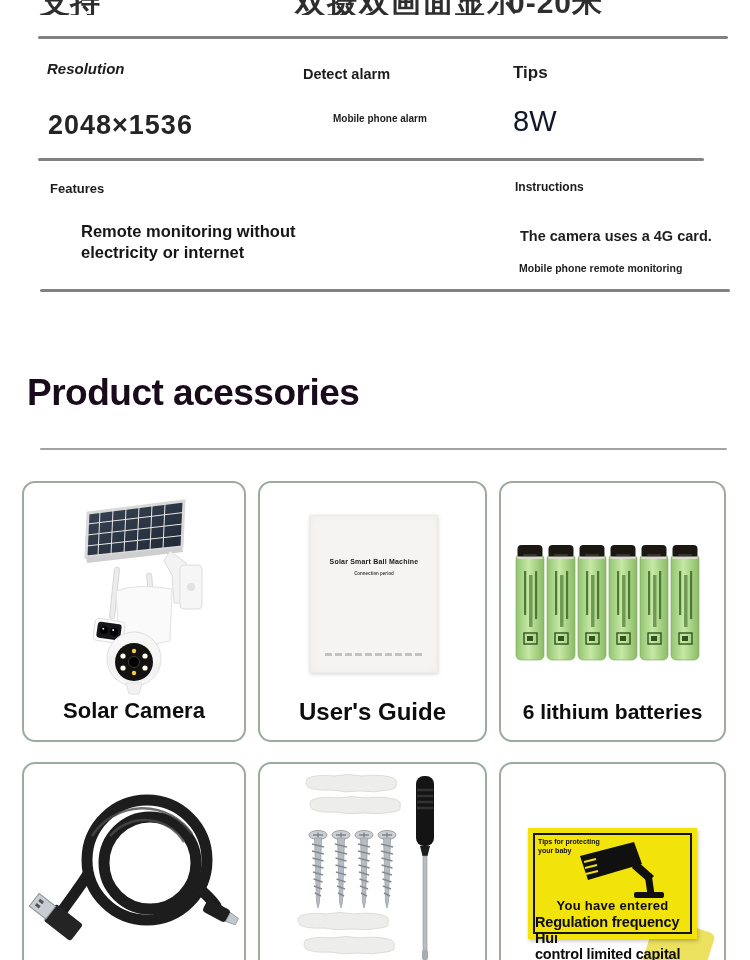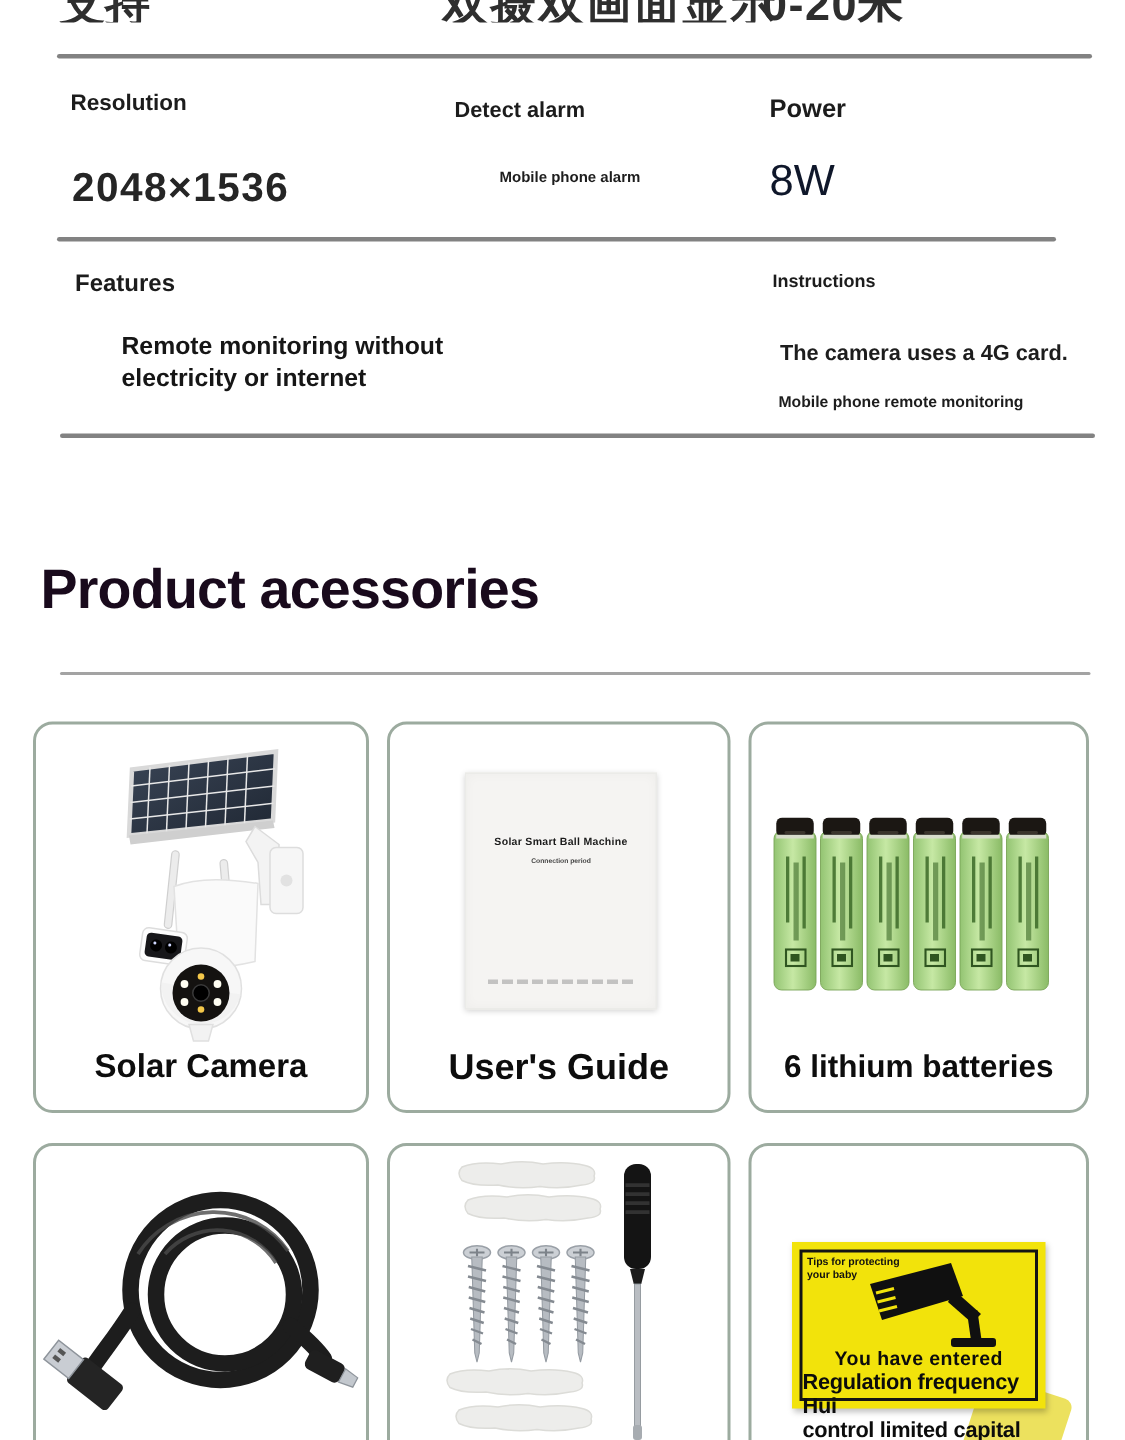--- a/index.html
+++ b/index.html
@@ -15,27 +15,27 @@
   .tc-right { left:508px; letter-spacing:1px; }
 
   .rule { position:absolute; background:#828282; border-radius:2px; }
   #rule1 { top:36px; left:38px; width:690px; height:3px; }
   #rule2 { top:158px; left:38px; width:666px; height:3px; }
   #rule3 { top:289px; left:40px; width:690px; height:3px; }
   #rule4 { top:448px; left:40px; width:687px; height:2px; background:#a3a3a3; }
 
   .abs { position:absolute; white-space:nowrap; }
   .spec-label { font-weight:bold; color:#1c1c1c; }
-  #res-label   { left:47px;  top:60px;  font-size:15px; }
+  #res-label   { left:47px;  top:60px;  font-size:15px;font-style:italic; }
   #res-value   { left:48px;  top:110px; font-size:27px; font-weight:600; letter-spacing:1px; color:#252525; }
   #det-label   { left:303px; top:66px;  font-size:14.5px; }
   #det-value   { left:306px; top:113px; font-size:10px; font-weight:bold;margin-left:27px; }
   #pow-label   { left:513px; top:63px;  font-size:17px; }
   #pow-value   { left:513px; top:105px; font-size:29px; font-weight:500; color:#0f172a; }
-  #feat-label  { left:50px;  top:181px; font-size:16px; }
+  #feat-label  { left:50px;  top:181px; font-size:13px; }
   #feat-value  { left:49px;  top:221px; font-size:16.5px; font-weight:bold; width:240px; line-height:20.5px; white-space:normal; color:#161616;margin-left:32px; }
   #inst-label  { left:515px; top:180px; font-size:12px; }
   #inst-value  { left:520px; top:228px; font-size:14.5px; font-weight:bold; }
   #inst-sub    { left:519px; top:262px; font-size:10.5px; font-weight:bold; }
 
   #section-heading { left:27px; top:372px; font-size:37px; font-weight:800; letter-spacing:-0.5px; color:#190a1c; }
 
   .card { position:absolute; background:#fff; border:2px solid #9cab9f; border-radius:13px; overflow:hidden; }
   .r1 { top:481px; height:261px; }
   .r2 { top:762px; height:261px; }
@@ -78,21 +78,21 @@
     <span class="tc-mid">双摄双画面显示</span>
     <span class="tc-right">0-20米</span>
   </div>
 
   <div id="rule1" class="rule"></div>
 
   <div id="res-label" class="abs spec-label">Resolution</div>
   <div id="res-value" class="abs">2048×1536</div>
   <div id="det-label" class="abs spec-label">Detect alarm</div>
   <div id="det-value" class="abs">Mobile phone alarm</div>
-  <div id="pow-label" class="abs spec-label">Power</div>
+  <div id="pow-label" class="abs spec-label">Tips</div>
   <div id="pow-value" class="abs">8W</div>
 
   <div id="rule2" class="rule"></div>
 
   <div id="feat-label" class="abs spec-label">Features</div>
   <div id="feat-value" class="abs">Remote monitoring without electricity or internet</div>
   <div id="inst-label" class="abs spec-label">Instructions</div>
   <div id="inst-value" class="abs">The camera uses a 4G card.</div>
   <div id="inst-sub" class="abs">Mobile phone remote monitoring</div>
 

